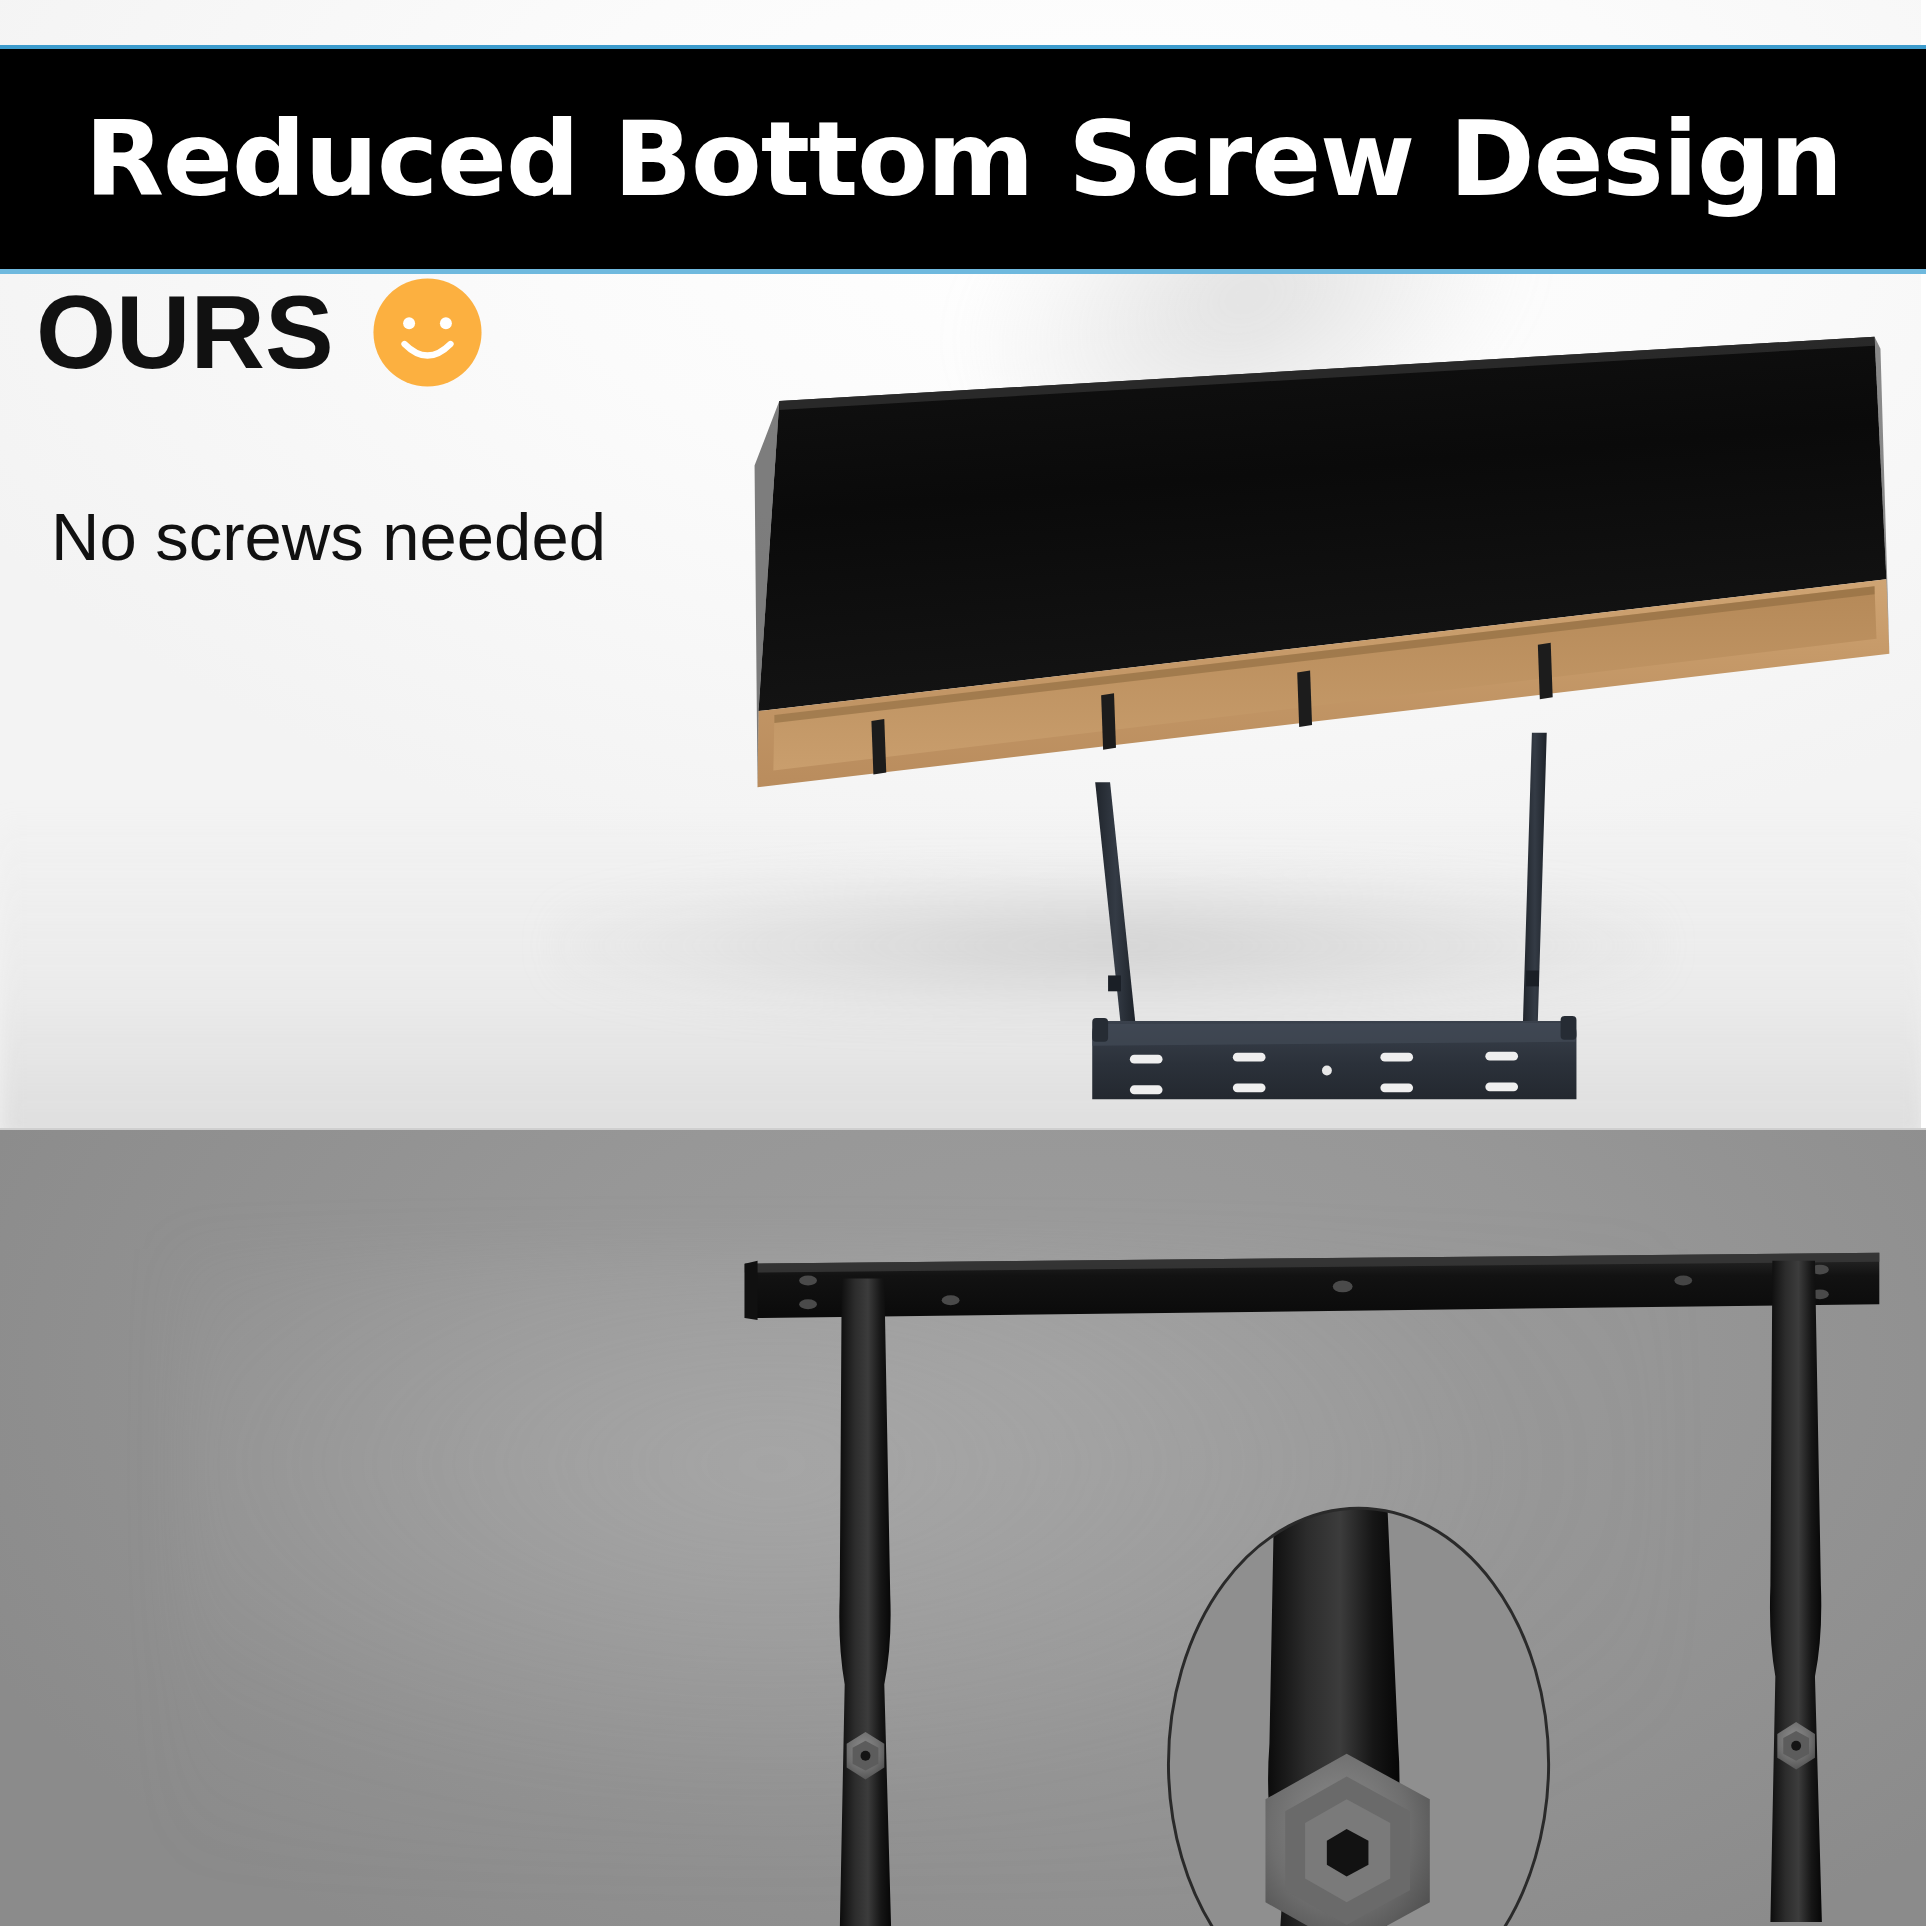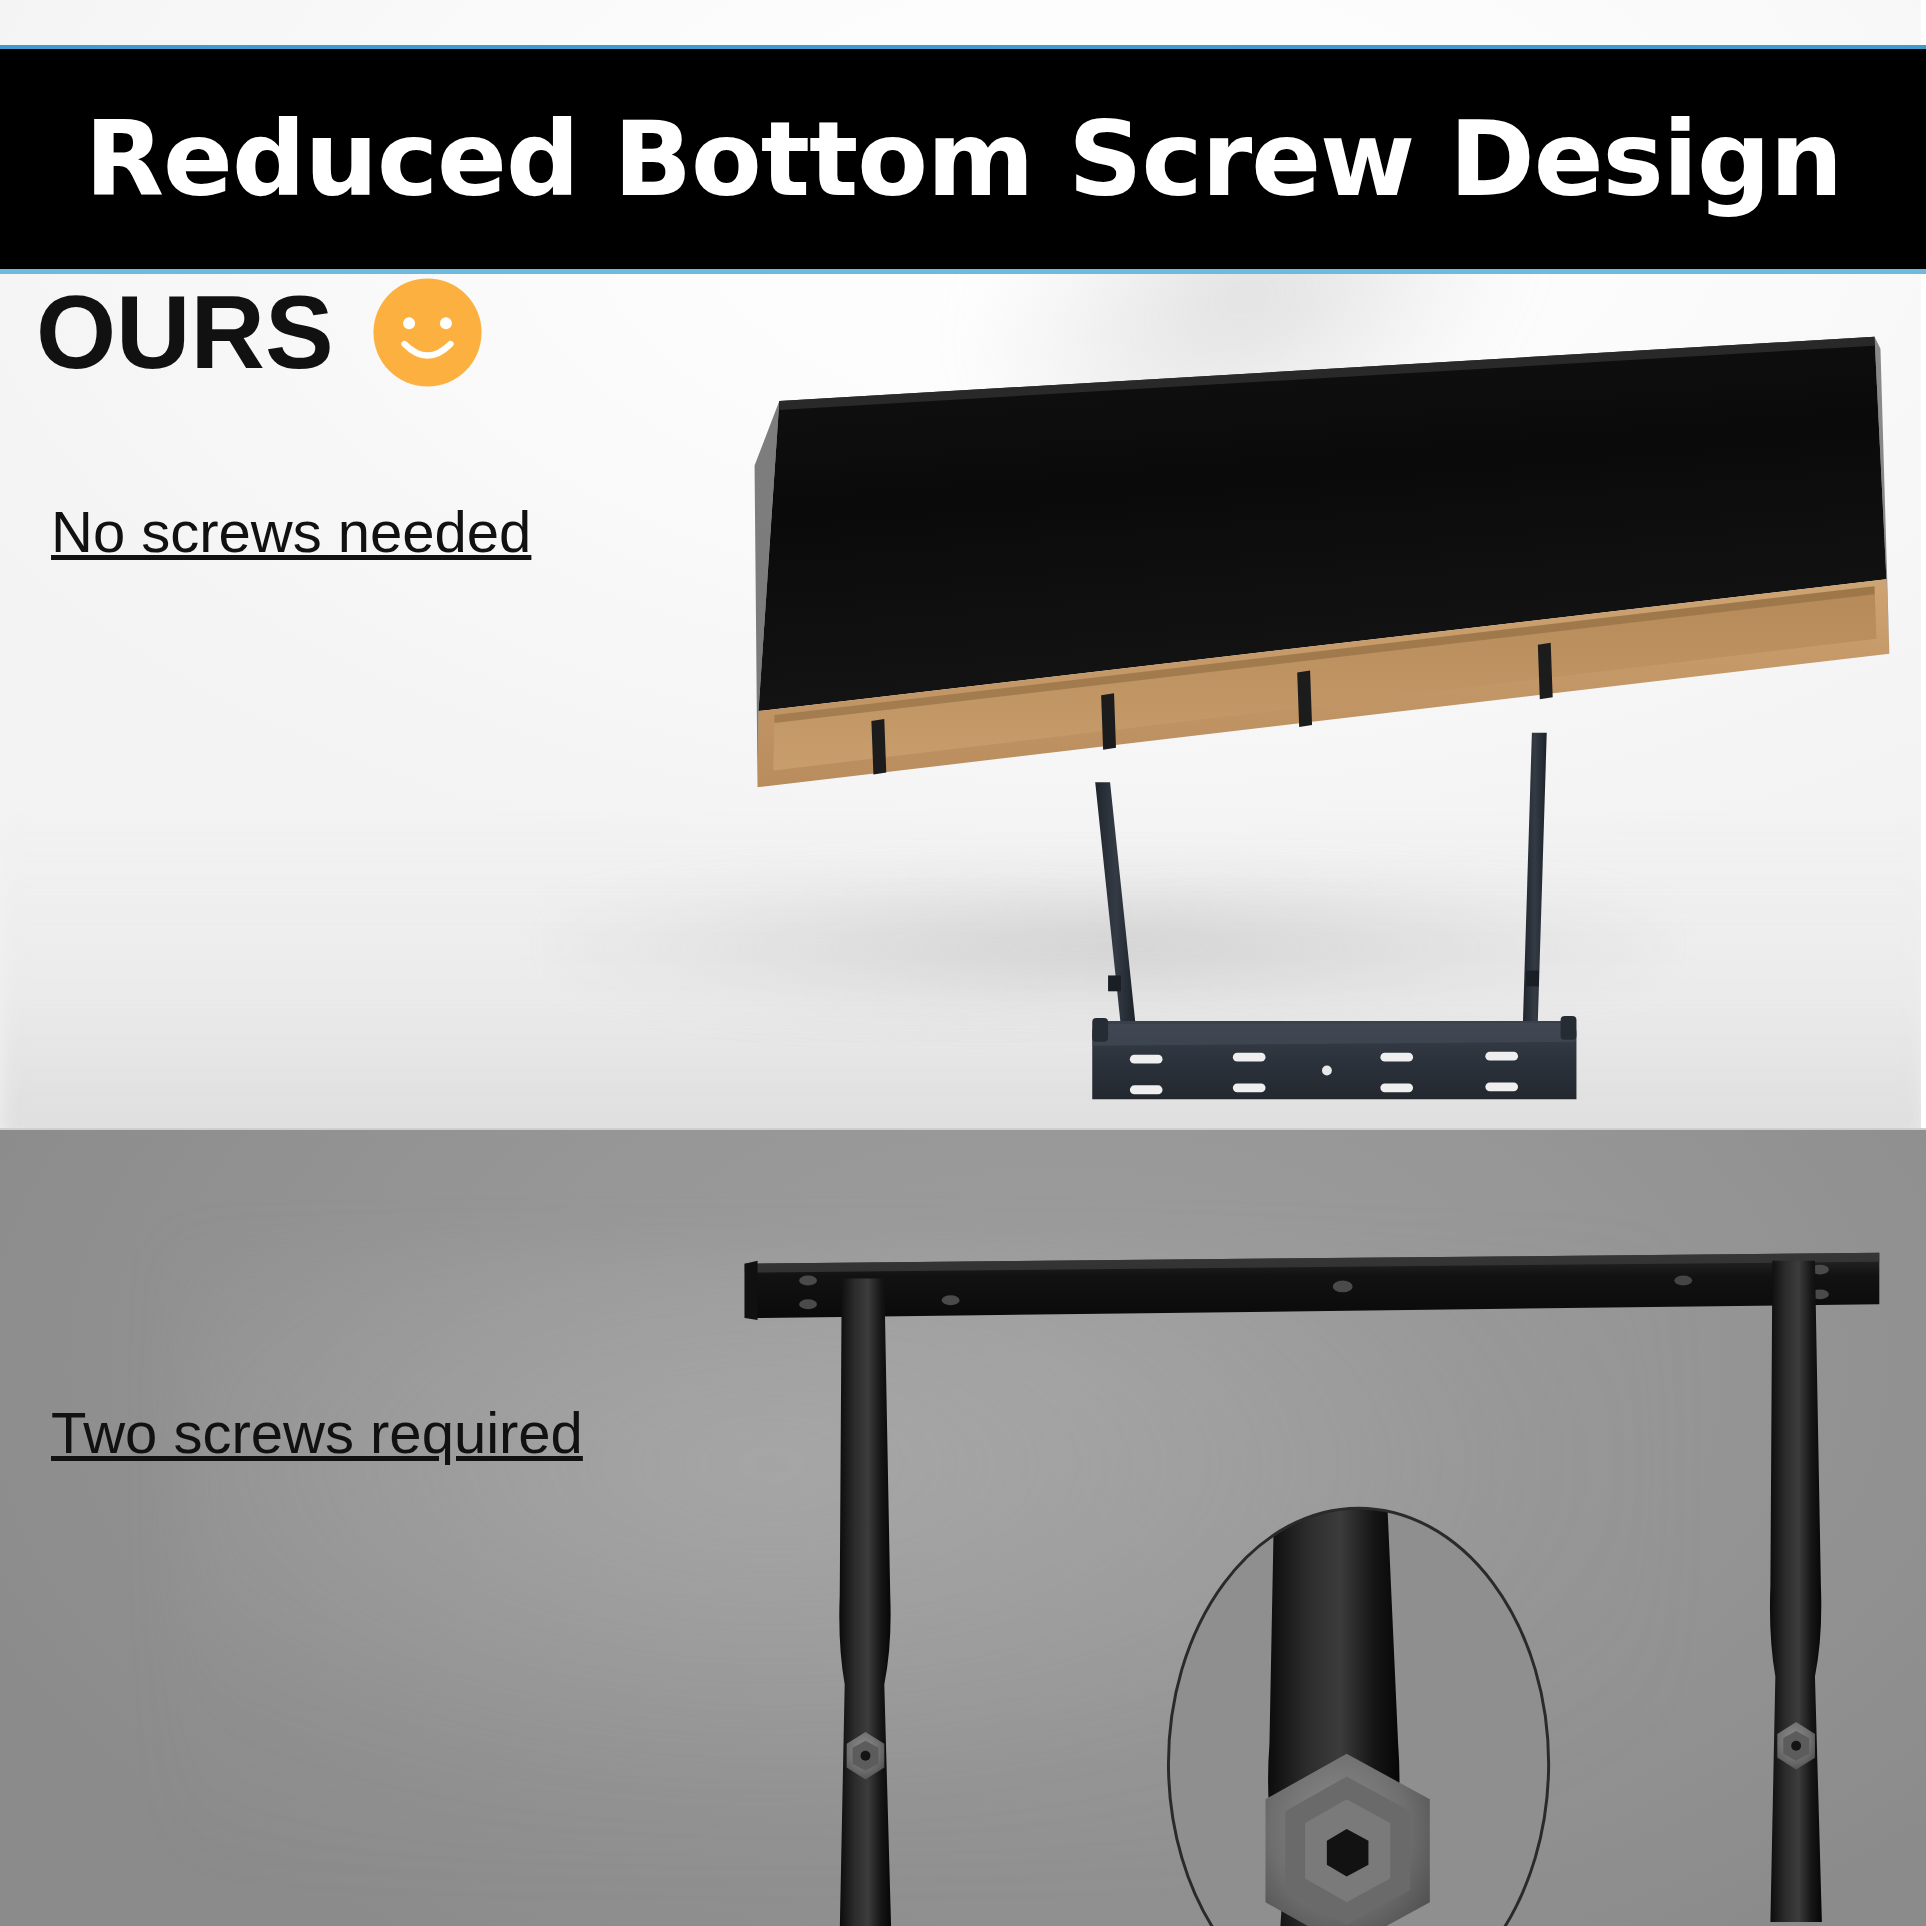--- a/index.html
+++ b/index.html
@@ -95,27 +95,26 @@
     font-family: "Liberation Sans", sans-serif;
   }
   .label-text.dark { color: #111111; }
   .label-text.light { color: #ffffff; }
 
   .face { display: block; }
 
   
   .caption {
     position: absolute;
-    font-size: 58px;
+    font-size: 67px;
     font-weight: normal;
     color: #111111;
     line-height: 1;
     white-space: nowrap;
     font-family: "Liberation Sans", sans-serif;
-    text-decoration: underline;
   }
   .caption-ours { left: 51px; top: 503px; }
 
   
   .product-ours { position: absolute; left: 0; top: 0; width: 1927px; height: 1130px; }
 
   
   .panel-others {
     position: absolute;
     left: 0; top: 1130px;
@@ -311,17 +310,16 @@
           <polygon points="1278,676 1360,630 1444,676 1444,780 1360,826 1278,780" fill="url(#screwGrad)"></polygon>
           <polygon points="1298,688 1360,653 1424,688 1424,768 1360,803 1298,768" fill="#6a6a6a"></polygon>
           <polygon points="1318,700 1360,676 1404,700 1404,756 1360,780 1318,756" fill="#7a7a7a"></polygon>
           <polygon points="1340,718 1360,706 1382,718 1382,742 1360,754 1340,742" fill="#121212"></polygon>
         </g>
         <ellipse cx="1372" cy="640" rx="192" ry="258" fill="none" stroke="#2a2a2a" stroke-width="3"></ellipse>
       </g>
     </svg>
 
 
-    <div class="caption" style="left:51px; top:274px;">Two screws required</div>
   </div>
 
 </div>
 
 
 </body></html>

